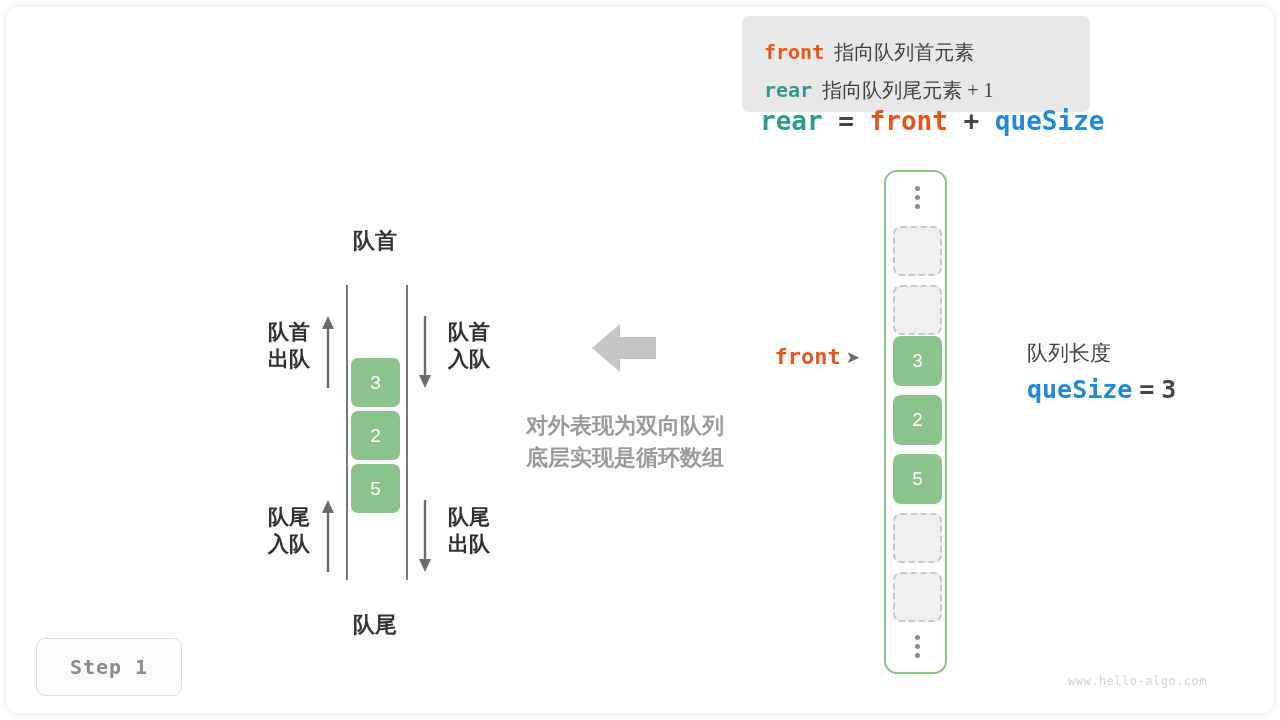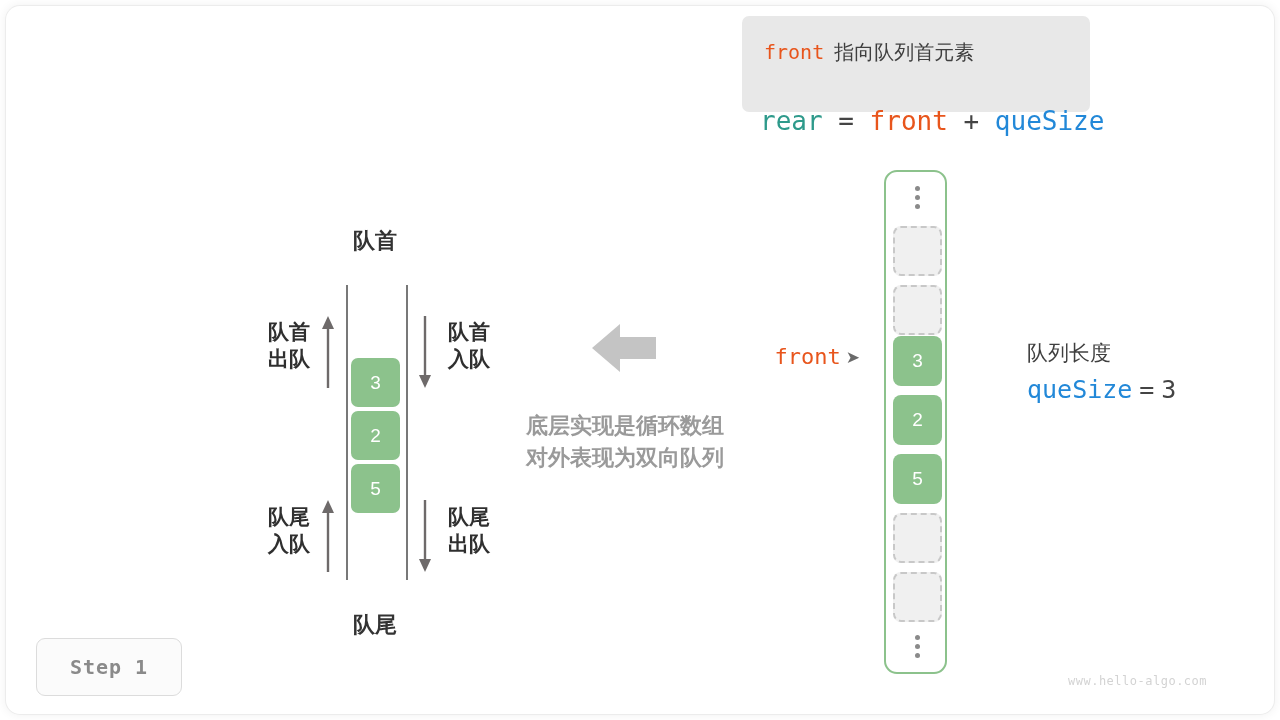--- a/index.html
+++ b/index.html
@@ -43,21 +43,21 @@
     position: absolute;
     left: 22px;
     white-space: nowrap;
     font-size: 20px;
     line-height: 20px;
   }
   #legend-row-1 { top: 26px; }
   #legend-row-2 { top: 64px; }
   .mono-b {
     font-family: "DejaVu Sans Mono", "Liberation Mono", monospace;
-    font-weight: normal;
+    font-weight: bold;
   }
   .cjk {
     font-family: Liberation Serif, serif;
     font-weight: normal;
     color: #3f3f3f;
   }
   .c-front { color: #e8551c; }
   .c-rear  { color: #2e9a8b; }
   .c-size  { color: #2288d8; }
   .c-plain { color: #444444; }
@@ -226,20 +226,23 @@
 </head>
 <body>
 
 <div id="canvas">
   <div id="frame" class="abs"></div>
 
   <div id="legend-box" class="abs">
     <div id="legend-row-1" class="legend-row">
       <span class="mono-b c-front">front</span><span class="cjk">&nbsp;&nbsp;</span><span class="cjk">指向队列首元素</span>
     </div>
+    <div id="legend-row-2" class="legend-row">
+      <span class="mono-b c-rear">rear</span><span class="cjk">&nbsp;&nbsp;</span><span class="cjk">指向队列尾元素 + 1</span>
+    </div>
   </div>
 
   <div id="formula" class="abs mono-b">
     <span class="c-rear">rear</span>
     <span class="c-plain">=</span>
     <span class="c-front">front</span>
     <span class="c-plain">+</span>
     <span class="c-size">queSize</span>
   </div>
 
@@ -284,22 +287,22 @@
   <div class="cellL" style="top:411px;">2</div>
   <div class="cellL" style="top:464px;">5</div>
 
   <div id="big-arrow" class="abs">
     <svg width="64" height="56" viewBox="0 0 64 56">
       <polygon points="0,28 28,4 28,17 64,17 64,39 28,39 28,52" fill="#c4c4c4"></polygon>
     </svg>
   </div>
 
   <div id="center-note" class="abs">
+    <div>对外表现为双向队列</div>
     <div>底层实现是循环数组</div>
-    <div>对外表现为双向队列</div>
   </div>
 
   <div id="array-outer" class="abs">
     <div id="dots-top" class="dots">
       <span></span>
         <span></span>
         <span></span>
     </div>
 
     <div class="cellR empty" style="top:54px;"></div>

